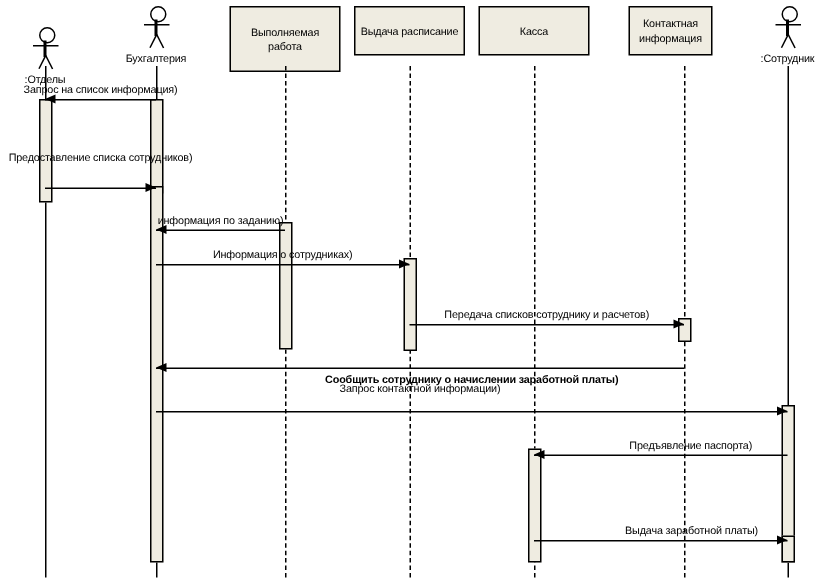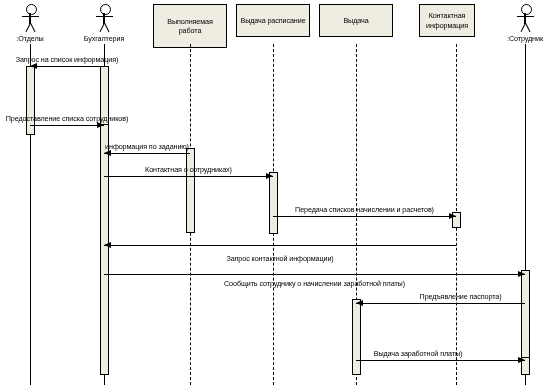--- a/index.html
+++ b/index.html
@@ -127,21 +127,21 @@
     color: #000;
     letter-spacing: -0.1px;
   }
 </style>
 </head>
 <body>
 
 <div id="diagram-root">
 
   <div id="participants-layer">
-      <div class="participant" style="left: 0px; top: 2px; width: 60px; height: 42px;">
+      <div class="participant" style="left: 0px; top: 16px; width: 60px; height: 42px;">
         <span class="actor-head"></span>
         <span class="actor-body"></span>
         <span class="actor-arms"></span>
         <span class="actor-leg-l"></span>
         <span class="actor-leg-r"></span>
         <span class="actor-label">:Отделы</span>
       </div>
       <div class="participant" style="left: 74px; top: 2px; width: 60px; height: 42px;">
         <span class="actor-head"></span>
         <span class="actor-body"></span>
@@ -150,21 +150,21 @@
         <span class="actor-leg-r"></span>
         <span class="actor-label">Бухгалтерия</span>
       </div>
       <div class="object-box" style="left: 153px; top: 4px; width: 74px; height: 44px;">
         <span>Выполняемая работа</span>
       </div>
       <div class="object-box" style="left: 236px; top: 4px; width: 74px; height: 33px;">
         <span>Выдача расписание</span>
       </div>
       <div class="object-box" style="left: 319px; top: 4px; width: 74px; height: 33px;">
-        <span>Выдача</span>
+        <span>Касса</span>
       </div>
       <div class="object-box" style="left: 419px; top: 4px; width: 56px; height: 33px;">
         <span>Контактная информация</span>
       </div>
       <div class="participant" style="left: 495px; top: 2px; width: 60px; height: 42px;">
         <span class="actor-head"></span>
         <span class="actor-body"></span>
         <span class="actor-arms"></span>
         <span class="actor-leg-l"></span>
         <span class="actor-leg-r"></span>
@@ -193,37 +193,37 @@
       <div class="activation" style="left: 351.5px; top: 299px; width: 9px; height: 76px;"></div>
       <div class="activation" style="left: 520.5px; top: 357px; width: 9px; height: 18px;"></div>
     </div>
 
   <div id="messages-layer">
       <div class="msg-line" style="left: 30px; top: 66px; width: 74px;"></div>
       <div class="msg-arrow left" style="top: 63px; left: 30px;"></div>
       <div class="msg-label" style="top: 55px; left: 67px; transform: translateX(-50%);">Запрос на список информация)</div>
       <div class="msg-line" style="left: 30px; top: 125px; width: 74px;"></div>
       <div class="msg-arrow right" style="top: 122px; left: 97px;"></div>
-      <div class="msg-label" style="top: 114px; left: 67px; transform: translateX(-50%);">Предоставление списка сотрудников)</div>
+      <div class="msg-label" style="top: 100px; left: 67px; transform: translateX(-50%);">Предоставление списка сотрудников)</div>
       <div class="msg-line" style="left: 104px; top: 153px; width: 86px;"></div>
       <div class="msg-arrow left" style="top: 150px; left: 104px;"></div>
       <div class="msg-label" style="top: 142px; left: 147px; transform: translateX(-50%);">информация по заданию)</div>
       <div class="msg-line" style="left: 104px; top: 176px; width: 169px;"></div>
       <div class="msg-arrow right" style="top: 173px; left: 266px;"></div>
-      <div class="msg-label" style="top: 165px; left: 188.5px; transform: translateX(-50%);">Контактная о сотрудниках)</div>
+      <div class="msg-label" style="top: 165px; left: 188.5px; transform: translateX(-50%);">Информация о сотрудниках)</div>
       <div class="msg-line" style="left: 273px; top: 216px; width: 183px;"></div>
       <div class="msg-arrow right" style="top: 213px; left: 449px;"></div>
-      <div class="msg-label" style="top: 205px; left: 364.5px; transform: translateX(-50%);">Передача списков начислении и расчетов)</div>
+      <div class="msg-label" style="top: 205px; left: 364.5px; transform: translateX(-50%);">Передача списков сотруднику и расчетов)</div>
       <div class="msg-line" style="left: 104px; top: 245px; width: 352px;"></div>
       <div class="msg-arrow left" style="top: 242px; left: 104px;"></div>
       <div class="msg-label" style="top: 234px; left: 280px; transform: translateX(-50%); margin-top: 20px;">Запрос контактной информации)</div>
       <div class="msg-line" style="left: 104px; top: 274px; width: 421px;"></div>
       <div class="msg-arrow right" style="top: 271px; left: 518px;"></div>
-      <div class="msg-label" style="top: 279px; left: 314.5px; transform: translateX(-50%);">Сообщить сотруднику о начислении заработной платы)</div>
+      <div class="msg-label" style="top: 248px; left: 314.5px; transform: translateX(-50%); font-weight: bold;">Сообщить сотруднику о начислении заработной платы)</div>
       <div class="msg-line" style="left: 356px; top: 303px; width: 169px;"></div>
       <div class="msg-arrow left" style="top: 300px; left: 356px;"></div>
       <div class="msg-label" style="top: 292px; left: 440.5px; transform: translateX(-50%); margin-left: 20px;">Предъявление паспорта)</div>
       <div class="msg-line" style="left: 356px; top: 360px; width: 169px;"></div>
       <div class="msg-arrow right" style="top: 357px; left: 518px;"></div>
-      <div class="msg-label" style="top: 349px; left: 418px; transform: translateX(-50%); text-align: right;">Выдача заработной платы)</div>
+      <div class="msg-label" style="top: 349px; left: 461px; transform: translateX(-50%); text-align: right;">Выдача заработной платы)</div>
     </div>
 
 </div>
 
 </body></html>

